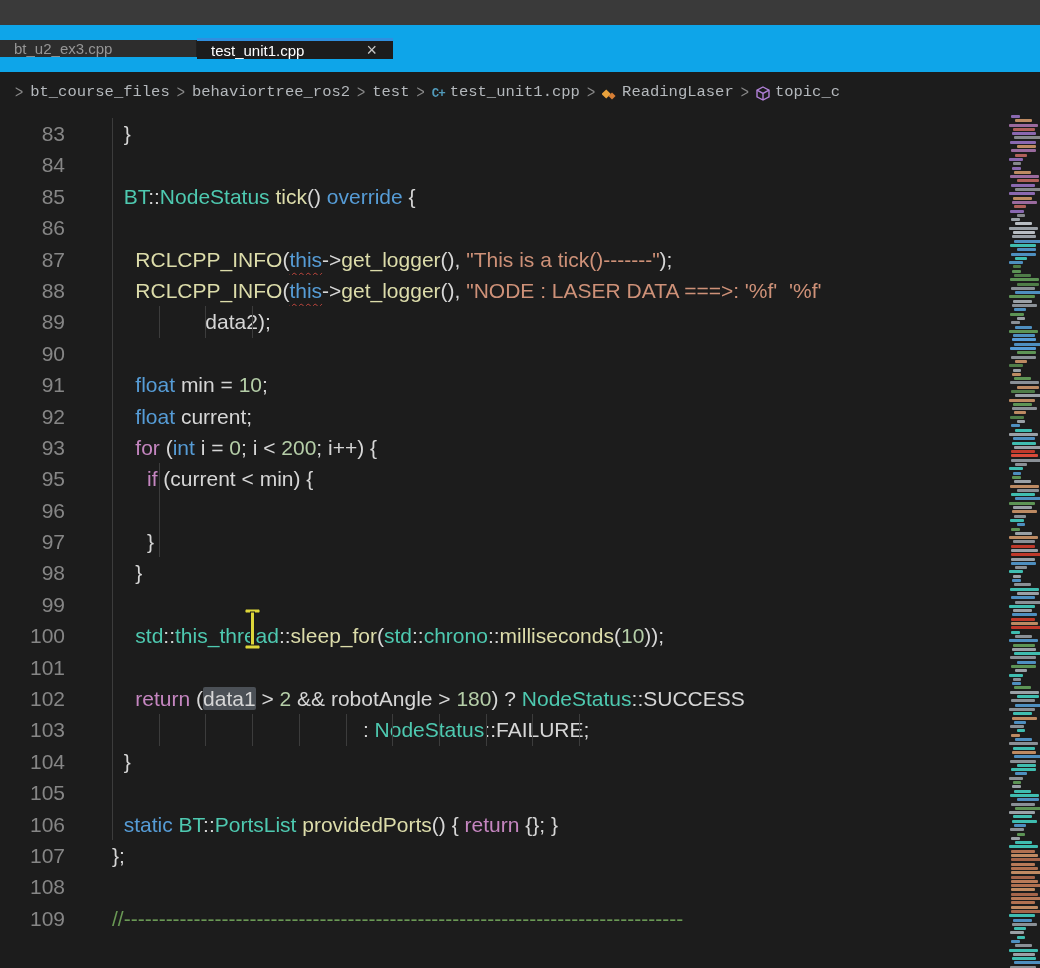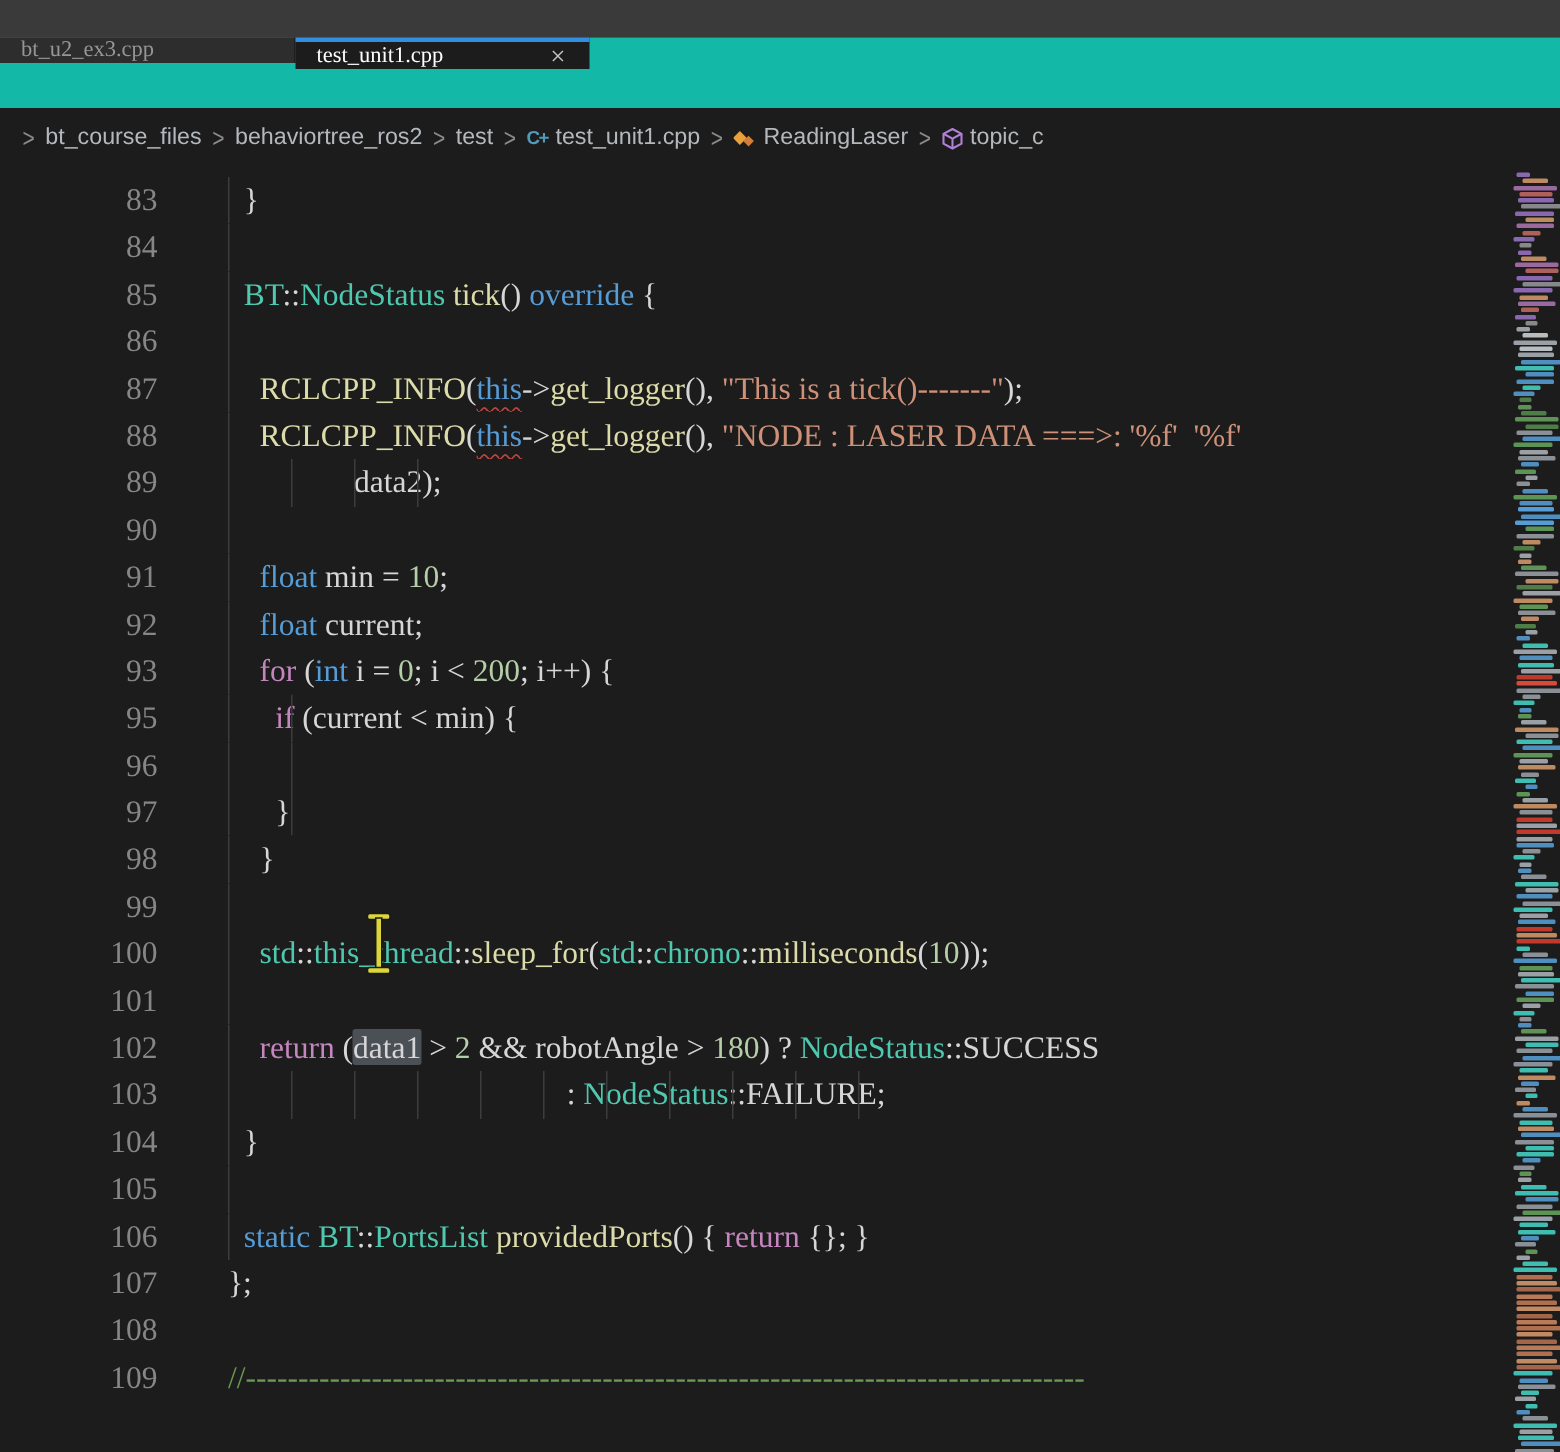--- a/index.html
+++ b/index.html
@@ -3,41 +3,41 @@
 <meta charset="utf-8">
 <style>
   * { box-sizing: border-box; margin: 0; padding: 0; }
   html, body { width: 1040px; height: 968px; overflow: hidden; background: #1c1c1c;
                font-family: "Liberation Sans", sans-serif; }
 
   
   #title-strip { height: 25px; background: #3a3a3a; }
 
   
-  #tab-bar { height: 47px; background: #14b8a6; display: flex; align-items: flex-start; font-family: Liberation Serif, serif; }
+  #tab-bar { height: 47px; background: #0ea5e9; display: flex; align-items: center; }
   .tab { display: flex; align-items: center; font-size: 15px; padding: 0 14px; cursor: default; }
   .tab.inactive { width: 197px; background: #2d2d2d; color: #969696; border-right: 1px solid #1f1f1f; }
   .tab.active   { width: 196px; background: #1c1c1c; color: #ffffff;
                   border-top: 3px solid var(--accent); justify-content: space-between; }
   .tab-close { color: #c5c5c5; font-size: 18px; line-height: 1; padding: 0 2px; }
 
   
   #breadcrumb-bar { height: 40px; background: #1c1c1c; display: flex; align-items: center;
                     padding-left: 8px; font-size: 15.5px; color: #b4b8bc; white-space: nowrap;
                     overflow: hidden; }
   .crumb-chevron { color: #8a8a8a; margin: 0 7px; font-size: 14px; transform: scaleY(1.25);
                    display: inline-block; }
-  .crumb { display: inline-flex; align-items: center; gap: 5px; }
+  .crumb { display: inline-flex; align-items: flex-end; gap: 5px; font-family: Liberation Mono, monospace; }
   .crumb-icon { display: inline-flex; align-items: center; }
   .crumb-icon.cpp { color: #519aba; font-weight: bold; font-size: 12.5px; letter-spacing: -1px; }
 
   
   #editor { position: relative; height: 856px; background: #1c1c1c; display: flex; }
   #code-area { flex: 1; overflow: hidden; padding-top: 6px;
-               font-family: Liberation Serif, serif; font-size: 21px; line-height: 31.4px; margin-left: 40px; }
+               font-family: Liberation Sans, sans-serif; font-size: 21px; line-height: 31.4px; }
   .line { display: flex; height: 31.4px; white-space: pre; }
   .ln { width: 65px; flex: none; text-align: right; color: #868686; user-select: none; }
   .lc { position: relative; margin-left: 47px; flex: 1; overflow: hidden; }
   .guide { position: absolute; top: 0; bottom: 0; width: 1px; background: #3c3c3c; }
   .c-kw   { color: var(--kw); }
   .c-ctrl { color: var(--ctrl); }
   .c-type { color: var(--type); }
   .c-fn   { color: var(--fn); }
   .c-num  { color: var(--num); }
   .c-str  { color: var(--str); }

